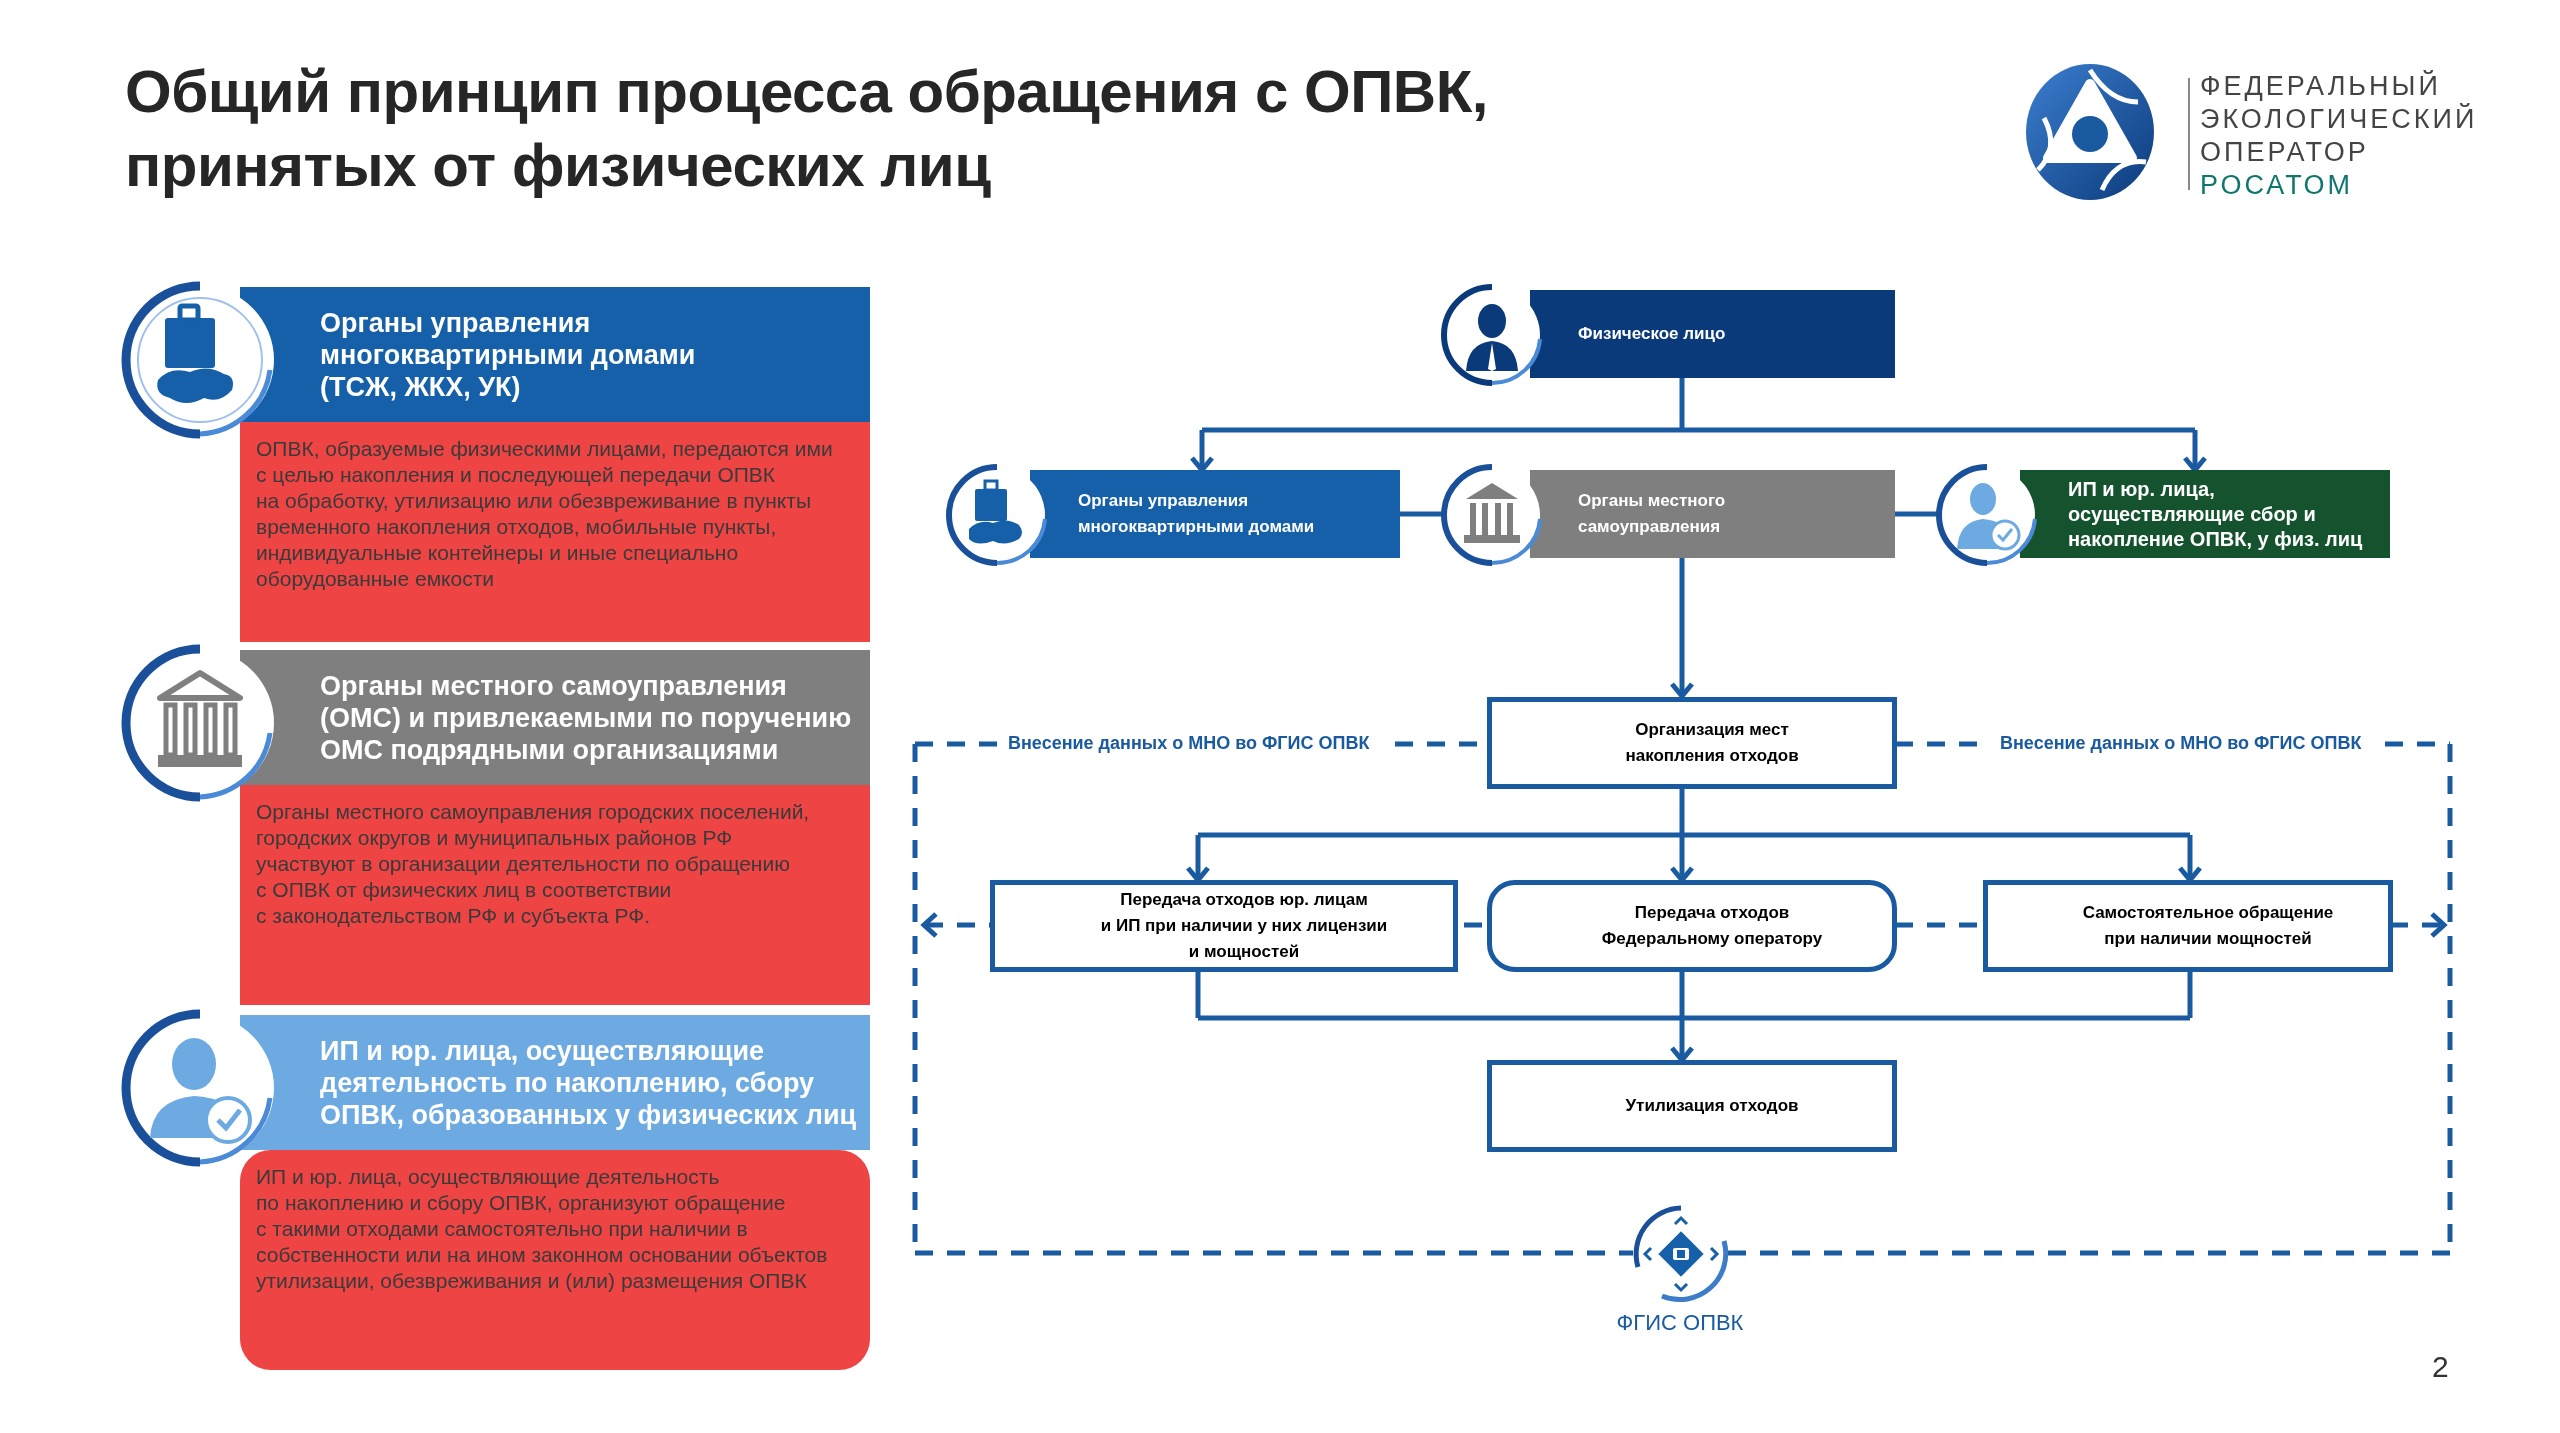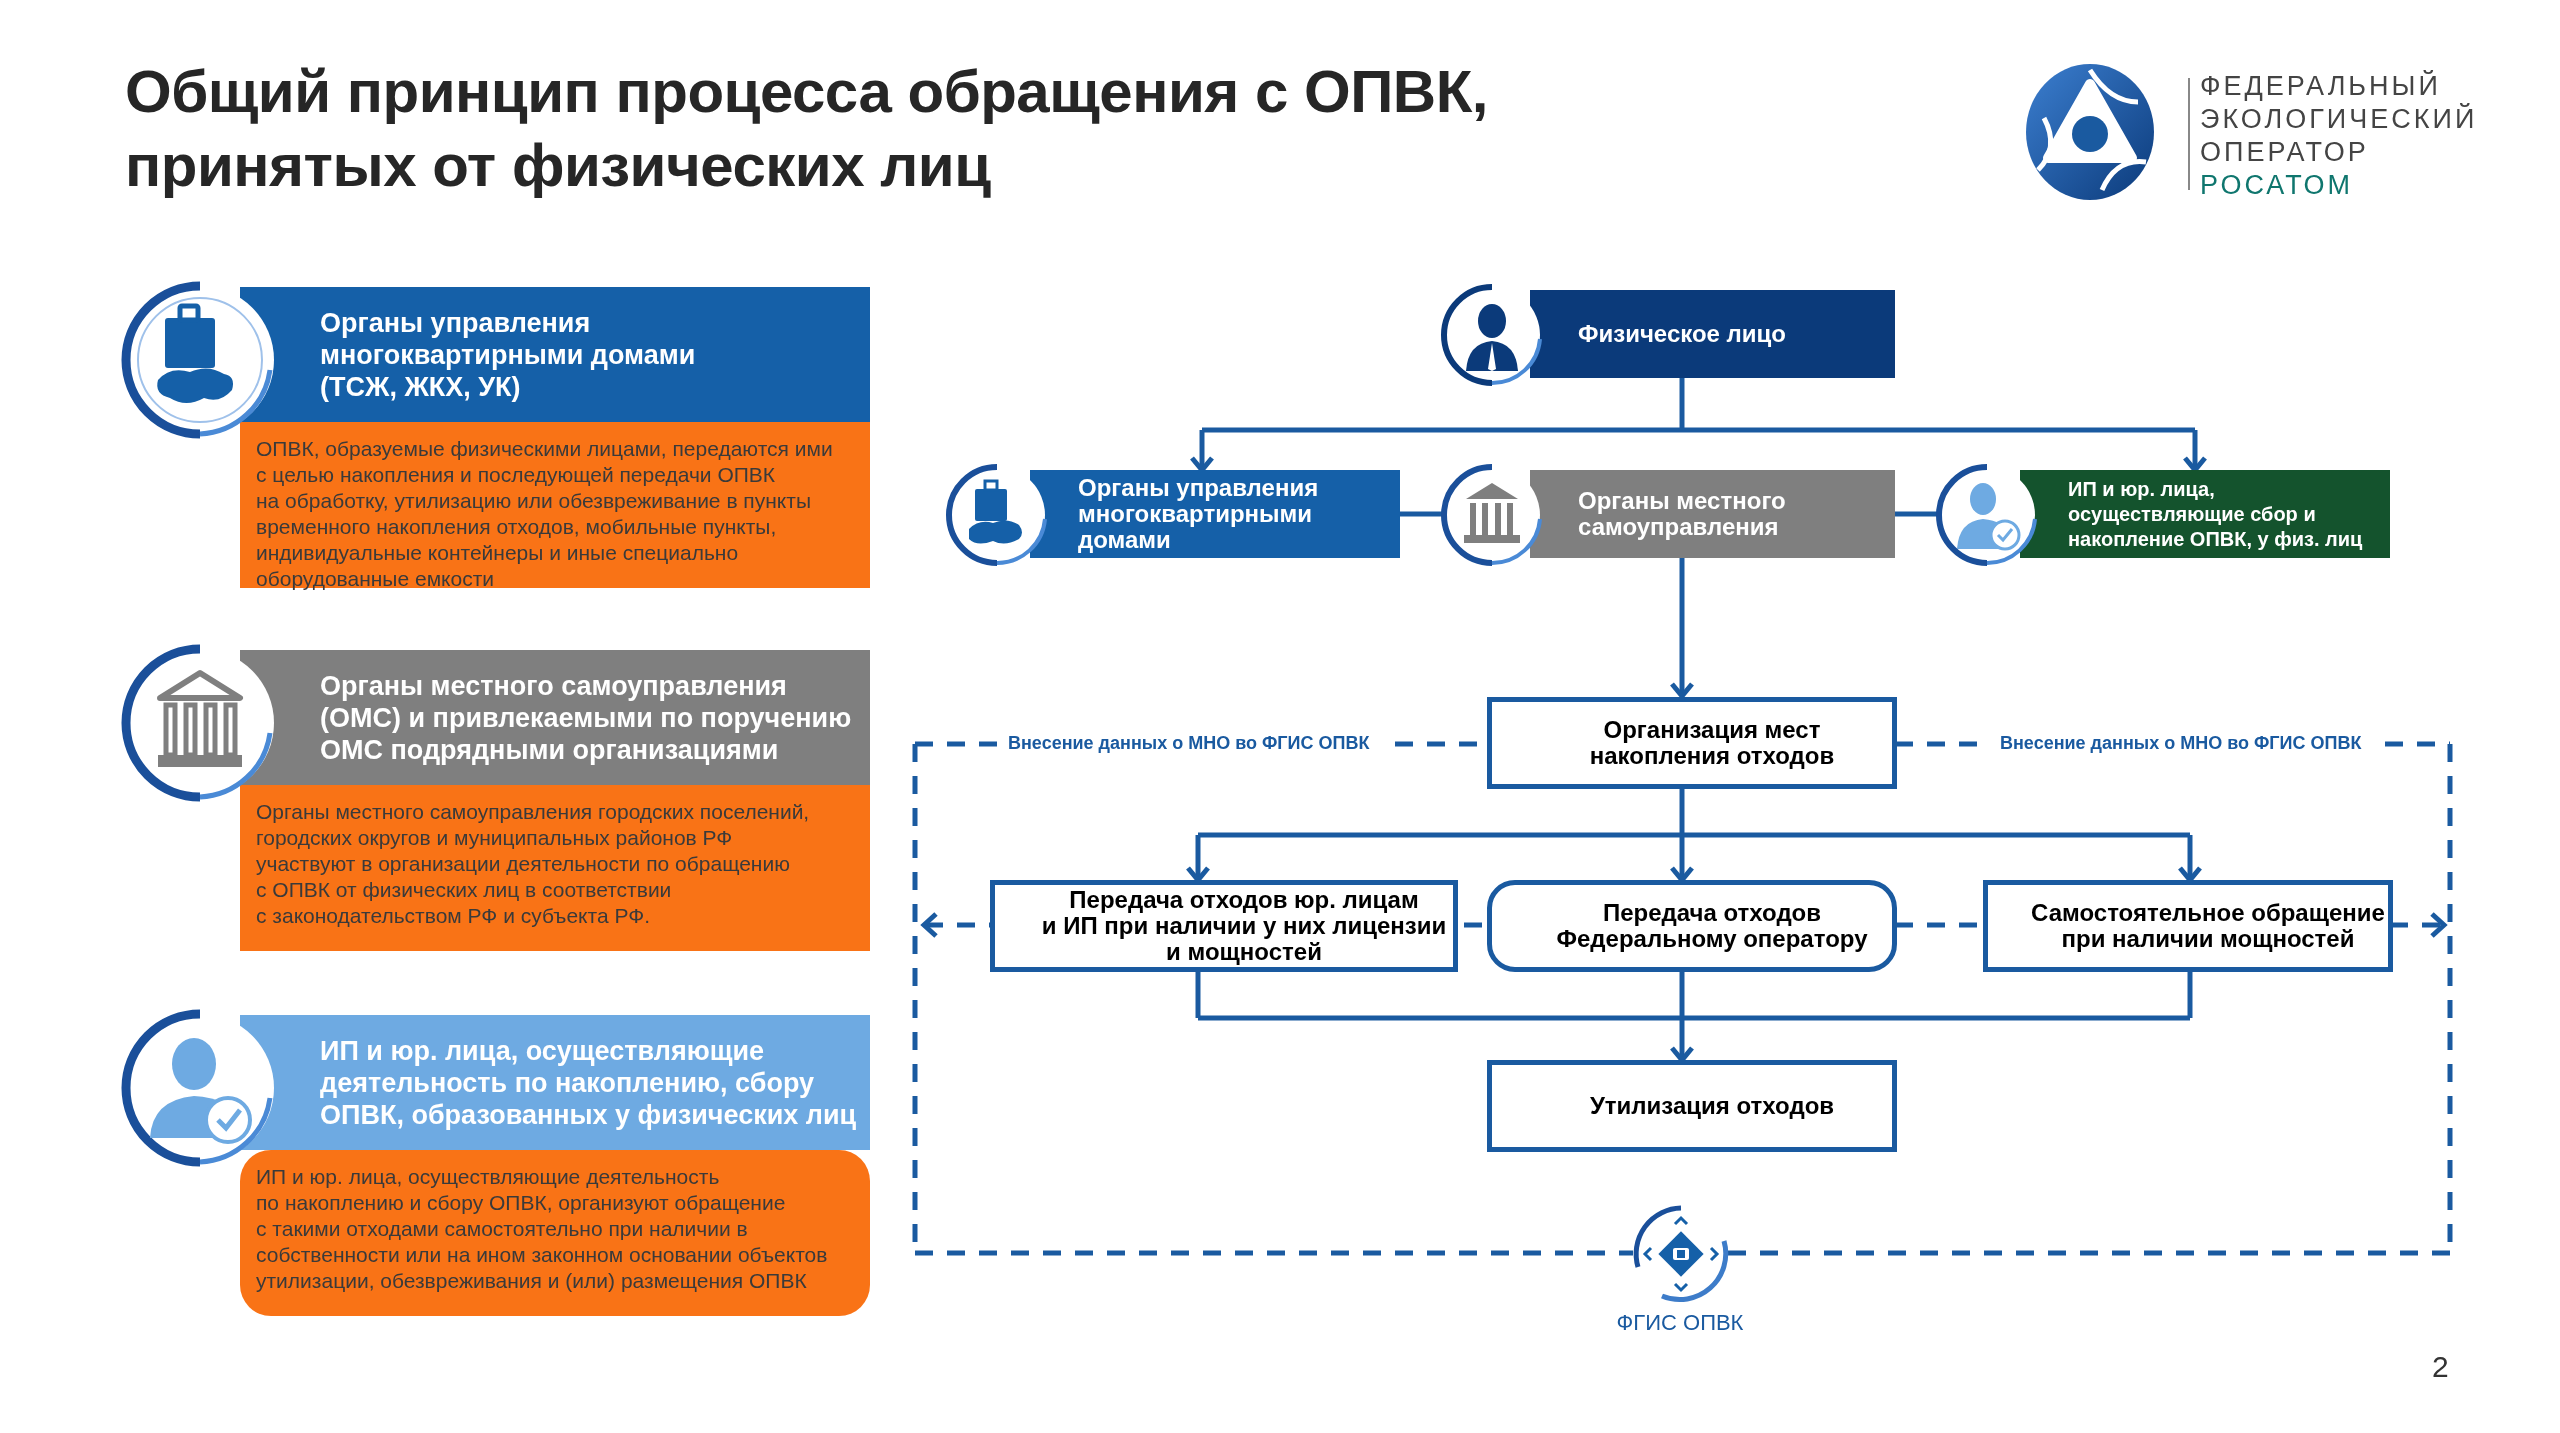--- a/index.html
+++ b/index.html
@@ -5,25 +5,25 @@
   html,body{margin:0;padding:0;background:#fff;}
   body{width:2560px;height:1433px;position:relative;overflow:hidden;font-family:"Liberation Sans",sans-serif;}
   .abs{position:absolute;}
   .title{left:125px;top:55px;font-size:60px;font-weight:bold;color:#262626;line-height:74px;letter-spacing:-0.5px;}
   .title div{white-space:nowrap;}
   .logo-text{left:2200px;top:70px;font-size:27px;line-height:33px;color:#444;letter-spacing:3px;}
   .logo-text .brand{color:#0f766e;}
   .logo-divider{left:2188px;top:78px;width:2px;height:112px;background:#888;}
 
   .card-head{left:240px;width:630px;height:135px;color:#fff;font-weight:bold;font-size:27px;line-height:32px;display:flex;align-items:center;box-sizing:border-box;padding-left:80px;}
-  .card-body{left:240px;width:630px;height:166px;background:#f97316;color:#3a3a3a;font-size:21px;line-height:26px;box-sizing:border-box;padding:14px 18px 0 16px;}
+  .card-body{left:240px;width:630px;height:220px;background:#ef4444;color:#3a3a3a;font-size:21px;line-height:26px;box-sizing:border-box;padding:14px 18px 0 16px;}
   .card-body div{white-space:nowrap;}
   .icon-circle{width:160px;height:160px;}
 
-  .fbox{display:flex;align-items:center;justify-content:center;text-align:center;box-sizing:border-box;font-weight:bold;font-size:24px;line-height:26px;}
+  .fbox{display:flex;align-items:center;justify-content:center;text-align:center;box-sizing:border-box;font-weight:bold;font-size:17px;line-height:26px;}
   .fbox.solid{color:#fff;justify-content:flex-start;text-align:left;padding-left:48px;}
   .fbox.outline{border:5px solid #1a5aa0;background:#fff;color:#000000;padding-left:40px;}
   .dash-label{font-size:18px;font-weight:bold;color:#1a5aa0;white-space:nowrap;background:#fff;padding:0 8px;}
   .fgis-label{left:1610px;top:1310px;width:140px;text-align:center;font-size:22px;font-weight:normal;color:#1a5aa0;}
   .page-num{left:2432px;top:1350px;font-size:30px;color:#333;}
   svg{overflow:visible;}
 </style>
 </head>
 <body>
 

